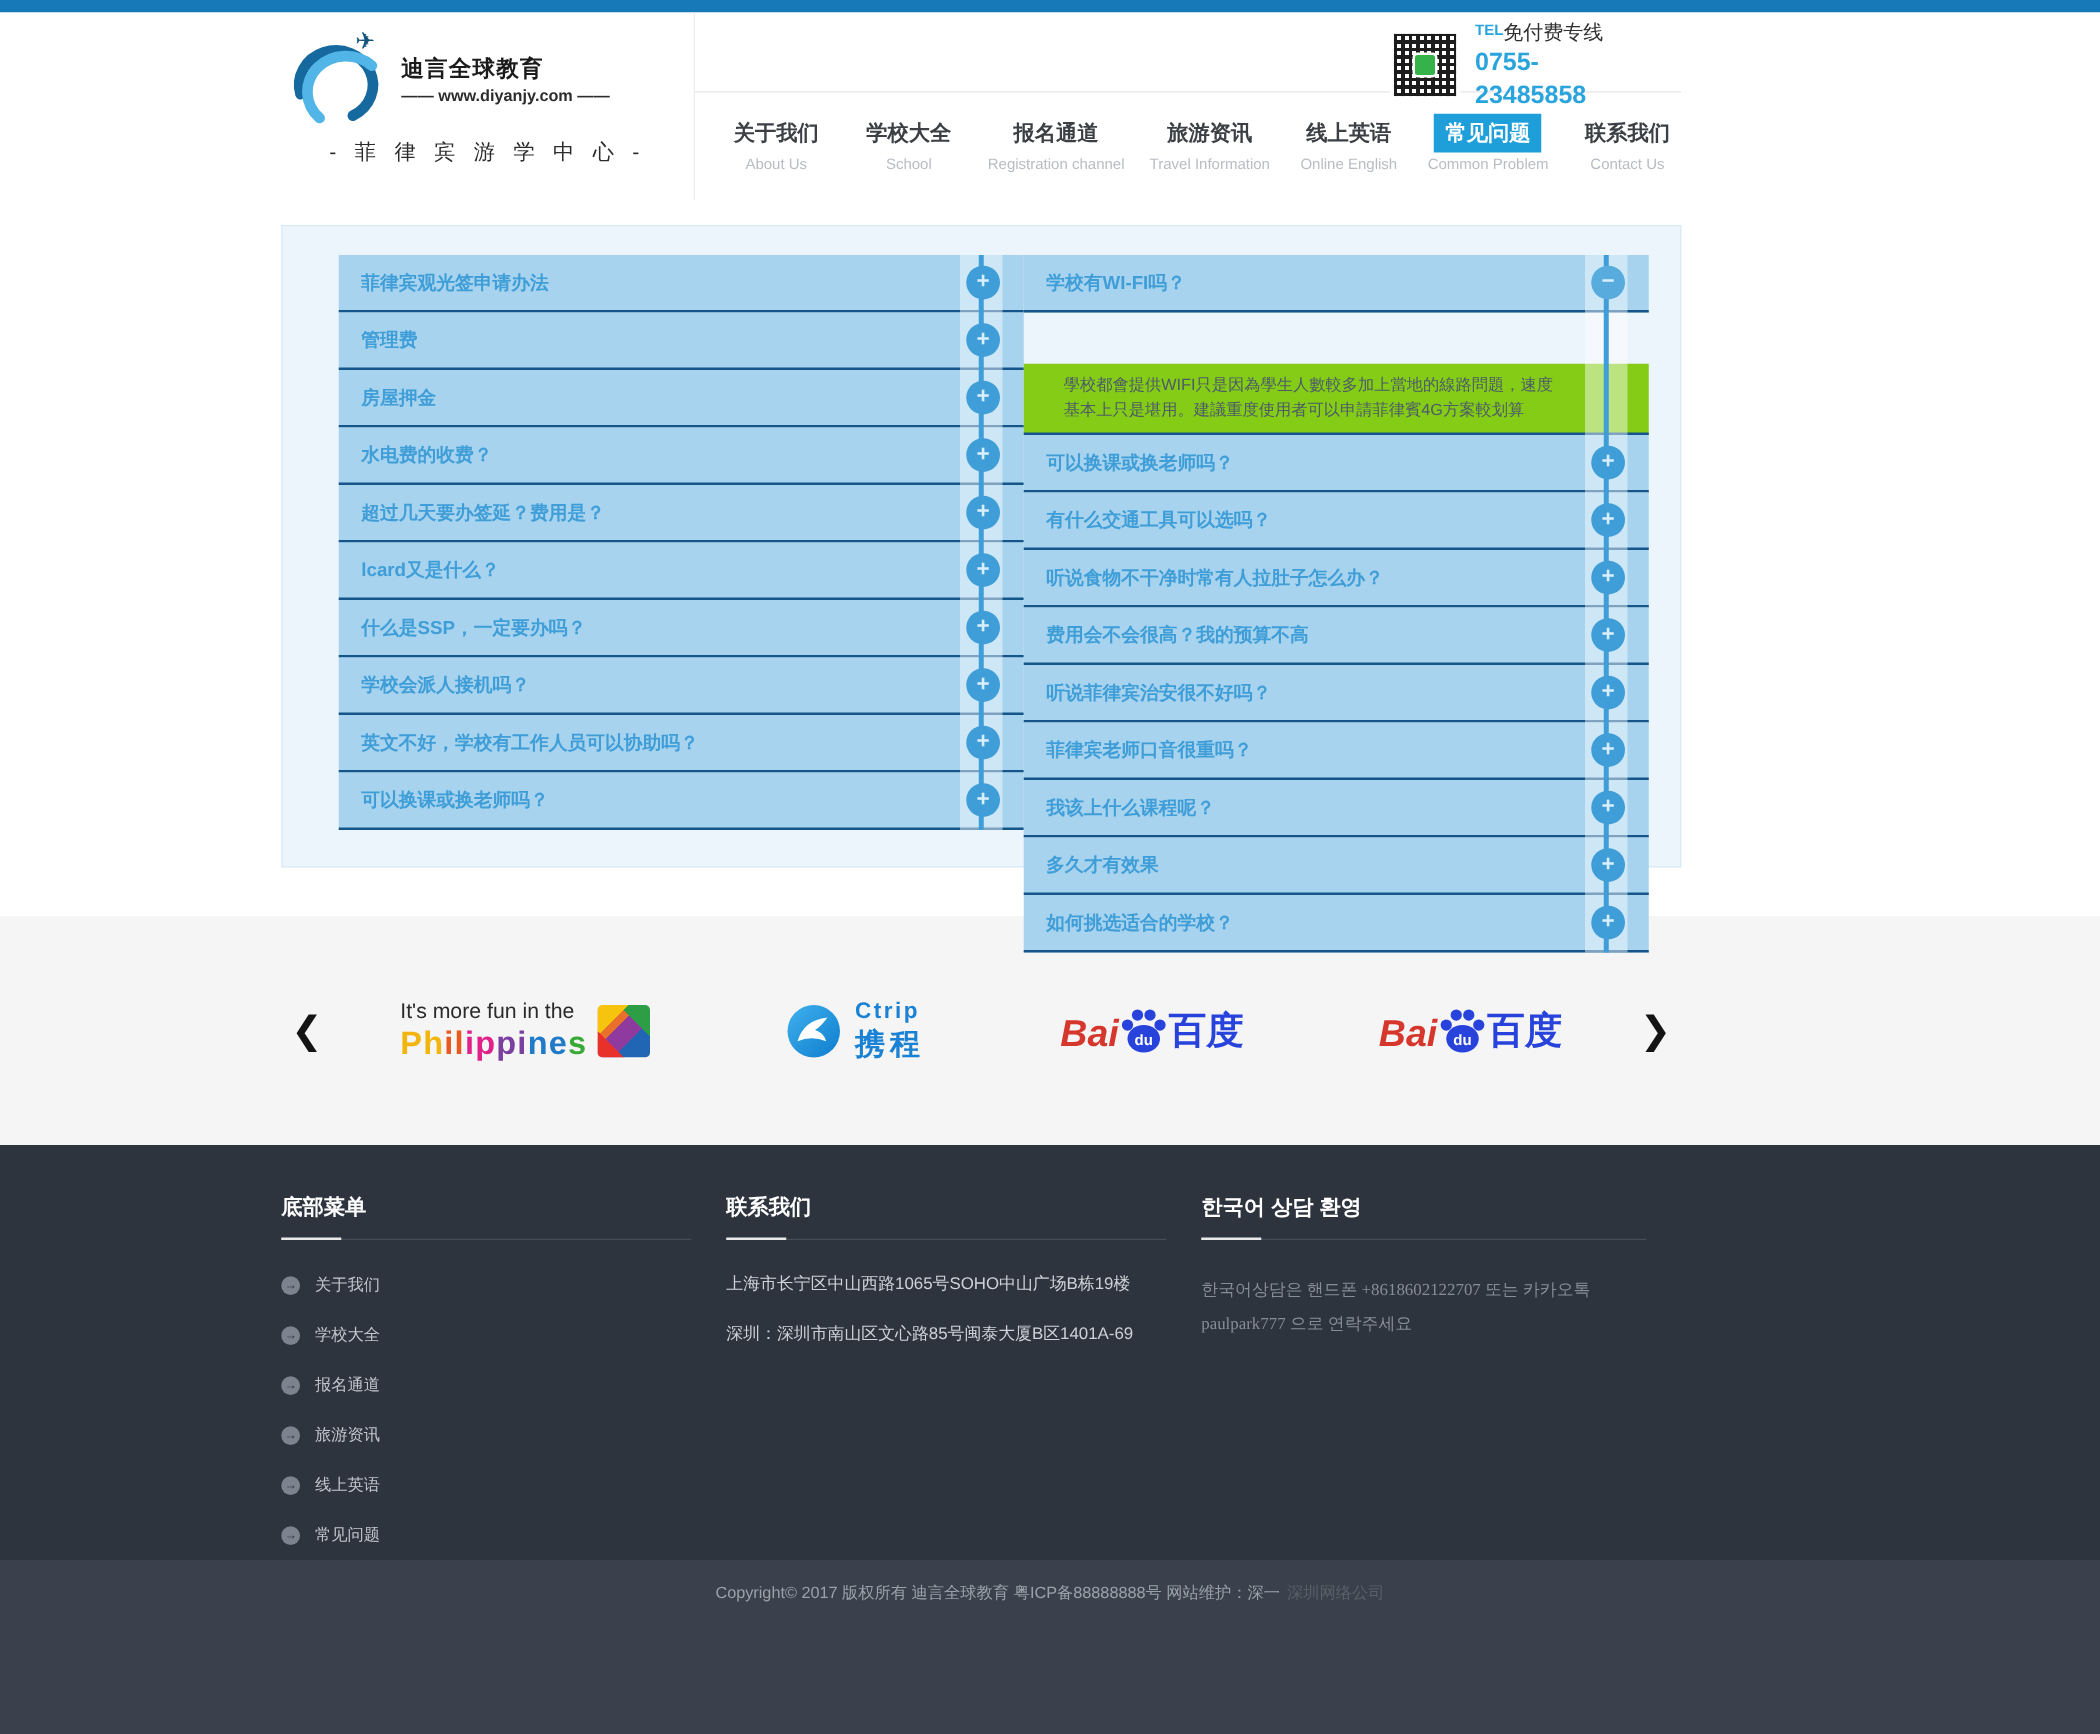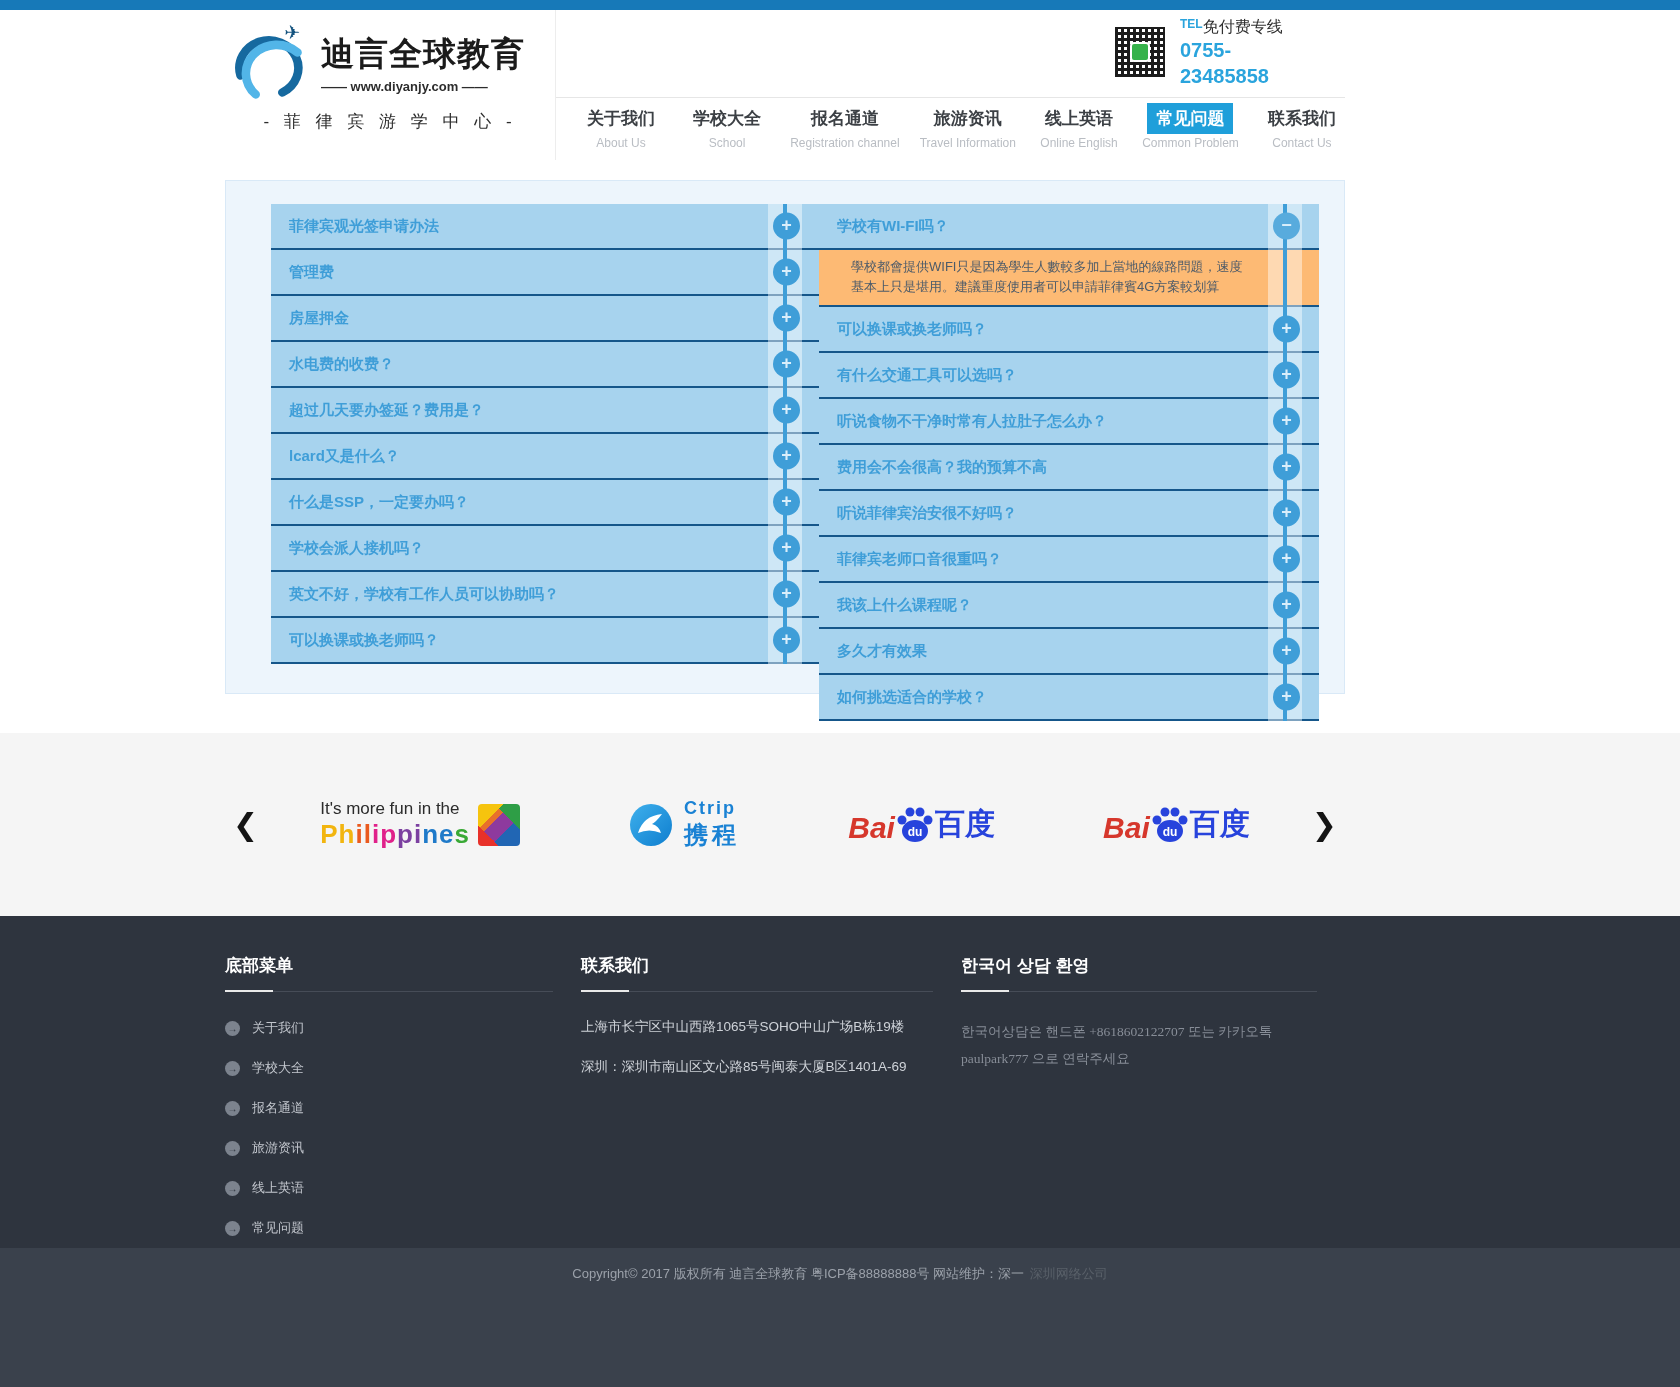--- a/index.html
+++ b/index.html
@@ -13,26 +13,26 @@
 
   
   .topbar { height:10px; background:#1779b8; }
 
   
   .header { height:150px; background:#fff; }
   .header .shell { display:flex; height:150px; }
   .logo-block { width:330px; padding-top:14px; }
   .logo-row { display:flex; align-items:center; }
   .logo-text { margin-left:8px; }
-  .logo-cn { font-size:33px; font-weight:bold; color:#1b1b1b; letter-spacing:1px; }
+  .logo-cn { font-size:18px; font-weight:bold; color:#1b1b1b; letter-spacing:1px; }
   .logo-url { font-size:13px; font-weight:bold; color:#2c2c2c; margin-top:2px; }
   .logo-sub { font-size:17px; color:#2c2c2c; letter-spacing:5px; margin-top:8px; text-align:center; }
 
   .header-right { flex:1; border-left:1px solid #ededed; display:flex; flex-direction:column; }
-  .header-top { height:88px; border-bottom:1px solid #e6e6e6; display:flex; justify-content:flex-end; align-items:flex-start; padding-top:8px; }
+  .header-top { height:64px; border-bottom:1px solid #e6e6e6; display:flex; justify-content:flex-end; align-items:flex-start; padding-top:8px; }
   .qr { width:56px; height:56px; margin:6px 12px 0 0; border:3px solid #fff; background:
         repeating-linear-gradient(0deg,#1c1c1c 0 3px,rgba(255,255,255,0) 3px 6px),
         repeating-linear-gradient(90deg,#1c1c1c 0 3px,#fff 3px 6px);
         position:relative; }
   .qr::after { content:""; position:absolute; left:50%; top:50%; width:16px; height:16px;
         transform:translate(-50%,-50%); background:#35b24a; border-radius:4px; border:2px solid #fff; }
   .hotline { width:165px; line-height:1.15; }
   .hotline .tel { color:#2aa4dd; font-size:12px; font-weight:bold; vertical-align:top; }
   .hotline .lbl { color:#303030; font-size:16px; }
   .hotline .num { color:#2aa4dd; font-size:20px; font-weight:bold; margin-top:3px; }
@@ -55,22 +55,22 @@
       background:rgba(255,255,255,.45); z-index:2; }
   .fcol::after  { content:""; position:absolute; top:0; bottom:0; right:32px; width:4px;
       background:#3f9ed8; z-index:3; }
   .frow { position:relative; height:46px; background:#a7d3ee; border-bottom:2px solid #15568a;
       display:flex; align-items:center; cursor:pointer; }
   .frow .q { margin-left:18px; font-size:15px; font-weight:bold; color:#3f9ed8; z-index:1; }
   .fbtn { position:absolute; right:19px; top:50%; transform:translateY(-50%);
       width:27px; height:27px; border-radius:50%; background:#3f9ed8; color:#d9eefb;
       font-size:18px; font-weight:bold; line-height:25px; text-align:center; z-index:4; cursor:pointer; }
   .fbtn.minus { background:#58abdd; }
-  .fanswer { position:relative; background:#fdba74; border-bottom:2px solid #15568a;
-      padding:7px 64px 9px 32px; font-size:13px; line-height:1.5; color:#4d5b69; }
+  .fanswer { position:relative; background:#84cc16; border-bottom:2px solid #15568a;
+      padding:7px 64px 9px 32px; font-size:13px; line-height:1.5; color:#4d5b69;margin-top:41px; }
 
   
   .partners { height:183px; background:#f5f5f5; display:flex; align-items:center; }
   .partners .shell { display:flex; align-items:center; }
   .p-arrow { font-size:30px; color:#141414; padding:0 8px; cursor:pointer; user-select:none; }
   .p-logos { flex:1; display:flex; justify-content:space-around; align-items:center; }
   .logo-ph { display:flex; align-items:center; cursor:pointer; }
   .ph-line1 { font-size:17px; color:#2b2b2b; }
   .ph-line2 { font-size:26px; font-weight:bold; letter-spacing:1px; }
   .ph-mosaic { width:42px; height:42px; margin-left:8px; border-radius:4px;

